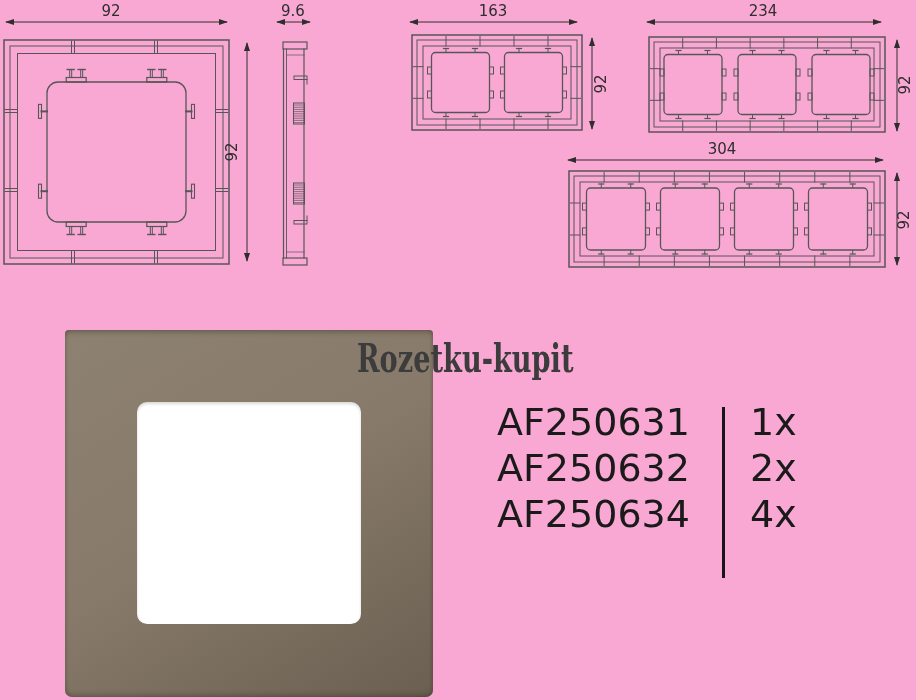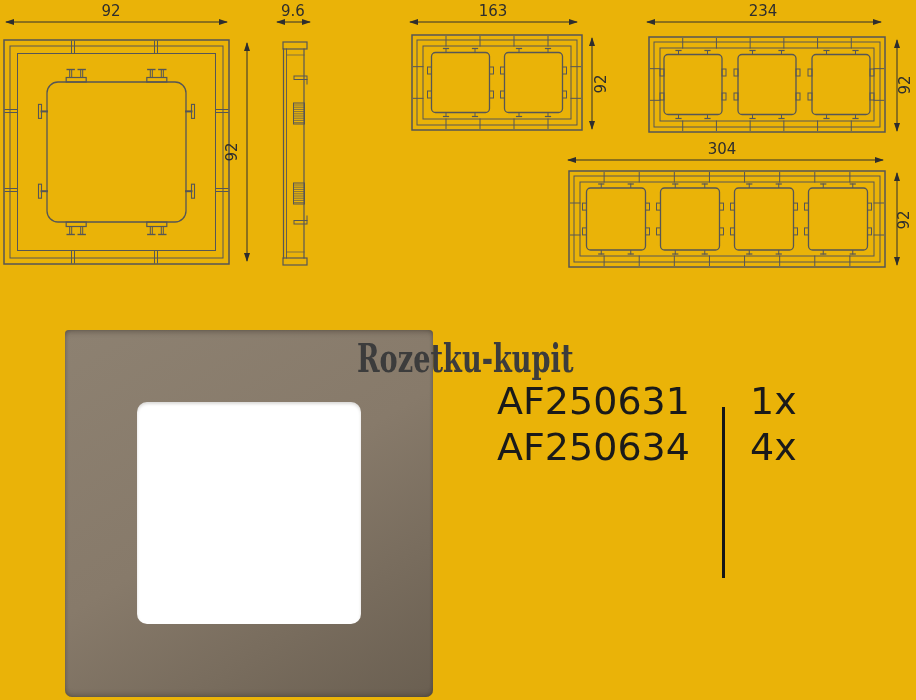--- a/index.html
+++ b/index.html
@@ -1,29 +1,29 @@
 <!DOCTYPE html>
 <html><head>
 <meta charset="utf-8">
 <style>
   html,body{margin:0;padding:0;background:#fff;}
-  .canvas{position:relative;width:916px;height:700px;background:#eab308;overflow:hidden;
+  .canvas{position:relative;width:916px;height:700px;background:#f9a8d4;overflow:hidden;
           font-family:"DejaVu Sans","Liberation Sans",sans-serif;}
   svg#drawings{position:absolute;left:0;top:0;}
   svg text{font-family:"DejaVu Sans","Liberation Sans",sans-serif;}
   .photo{position:absolute;left:65px;top:330px;width:368px;height:367px;
          border-radius:4px 4px 7px 7px;
          box-shadow:inset 0 5px 6px -4px rgba(35,29,22,.45), inset 0 -5px 6px -4px rgba(35,29,22,.40),
                     inset 3px 0 5px -4px rgba(35,29,22,.30), inset -3px 0 5px -4px rgba(35,29,22,.30);}
   .cutout{position:absolute;left:72px;top:72px;width:224px;height:222px;border-radius:10px;
           box-shadow:inset 0 2px 3px rgba(50,42,33,.18);}
   .watermark{position:absolute;left:357px;top:337px;font-family:"DejaVu Serif","Liberation Serif",serif;
              font-weight:700;font-size:40px;line-height:1.05;color:#3c3c3c;white-space:nowrap;
              transform:scaleX(.68);transform-origin:0 0;}
-  .parts{position:absolute;left:497px;top:378px;}
+  .parts{position:absolute;left:497px;top:399px;}
   .part-row{display:flex;height:46px;line-height:46px;font-size:38px;color:#1a1a1a;letter-spacing:0;}
   .part-num{width:253px;}
   .part-qty{}
   .divider{position:absolute;left:722px;top:407px;width:3px;height:171px;background:#161616;}
 </style>
 </head>
 <body>
 
 <div class="canvas">
   <svg id="drawings" width="916" height="310">
@@ -343,18 +343,22 @@
   </div>
 
   <div class="watermark" style="color: rgb(60, 60, 60);">Rozetku-kupit</div>
 
   <div class="parts" id="parts">
       <div class="part-row">
         <div class="part-num">AF250631</div>
         <div class="part-qty">1x</div>
       </div>
       <div class="part-row">
+        <div class="part-num">AF250632</div>
+        <div class="part-qty">2x</div>
+      </div>
+      <div class="part-row">
         <div class="part-num">AF250634</div>
         <div class="part-qty">4x</div>
       </div>
     </div>
   <div class="divider" id="divider" style="background: rgb(22, 22, 22);"></div>
 </div>
 
 </body></html>

